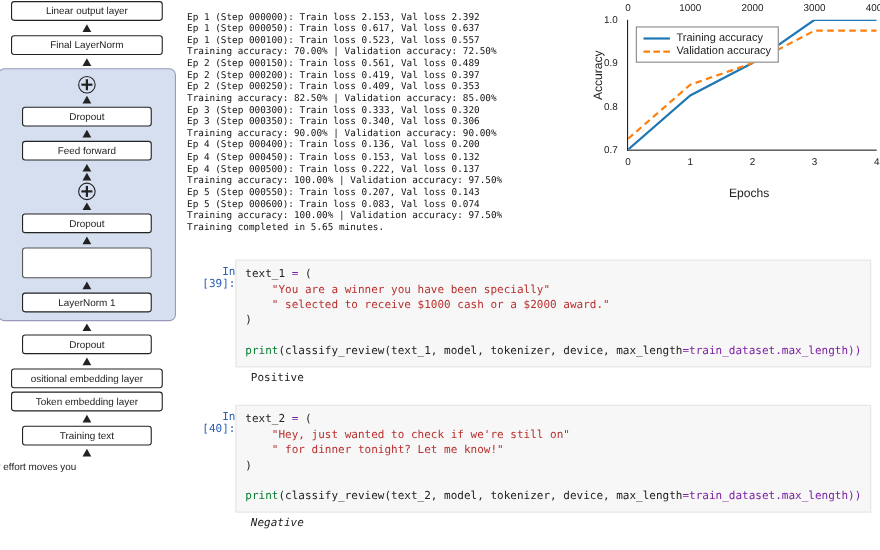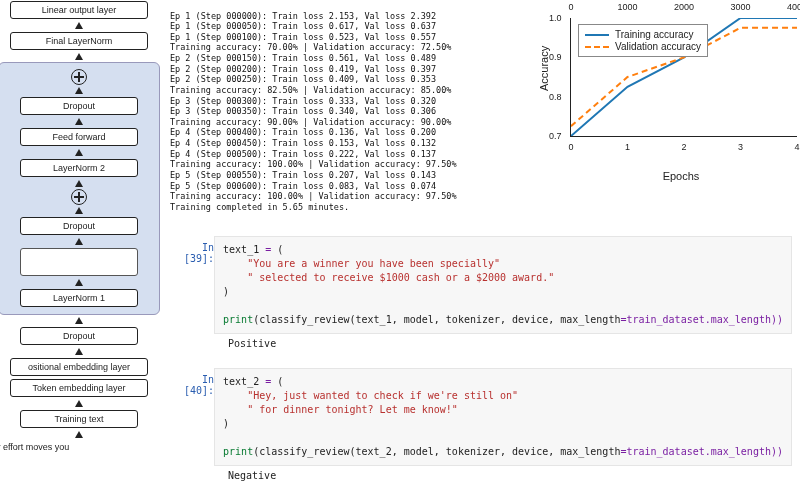--- a/index.html
+++ b/index.html
@@ -142,41 +142,40 @@
   .c-str   { color: #b8312f; }
   .c-call  { color: #0a7b33; }
   .c-arg   { color: #222; }
   .output {
     position: absolute;
     left: 228px;
     font-family: Menlo, Consolas, monospace;
     font-size: 10px;
   }
   .out1 { top: 338px; }
-  .out2 { top: 470px; }
+  .out2 { top: 470px; font-style: italic; }
 </style>
 </head>
 <body>
 
 <div class="page">
 
   <div class="arch">
     <div class="blk wide">Linear output layer</div>
     <div class="arrow-up"></div>
     <div class="blk wide">Final LayerNorm</div>
     <div class="arrow-up"></div>
 
     <div class="tfblock">
       <div class="circle-plus"></div>
       <div class="arrow-up"></div>
       <div class="blk">Dropout</div>
       <div class="arrow-up"></div>
       <div class="blk">Feed forward</div>
       <div class="arrow-up"></div>
-      <div class="blk">LayerNorm 2</div>
       <div class="arrow-up"></div>
       <div class="circle-plus"></div>
       <div class="arrow-up"></div>
       <div class="blk">Dropout</div>
       <div class="arrow-up"></div>
       <div class="blk dark">Masked multi-head attention</div>
       <div class="arrow-up"></div>
       <div class="blk">LayerNorm 1</div>
     </div>
 

